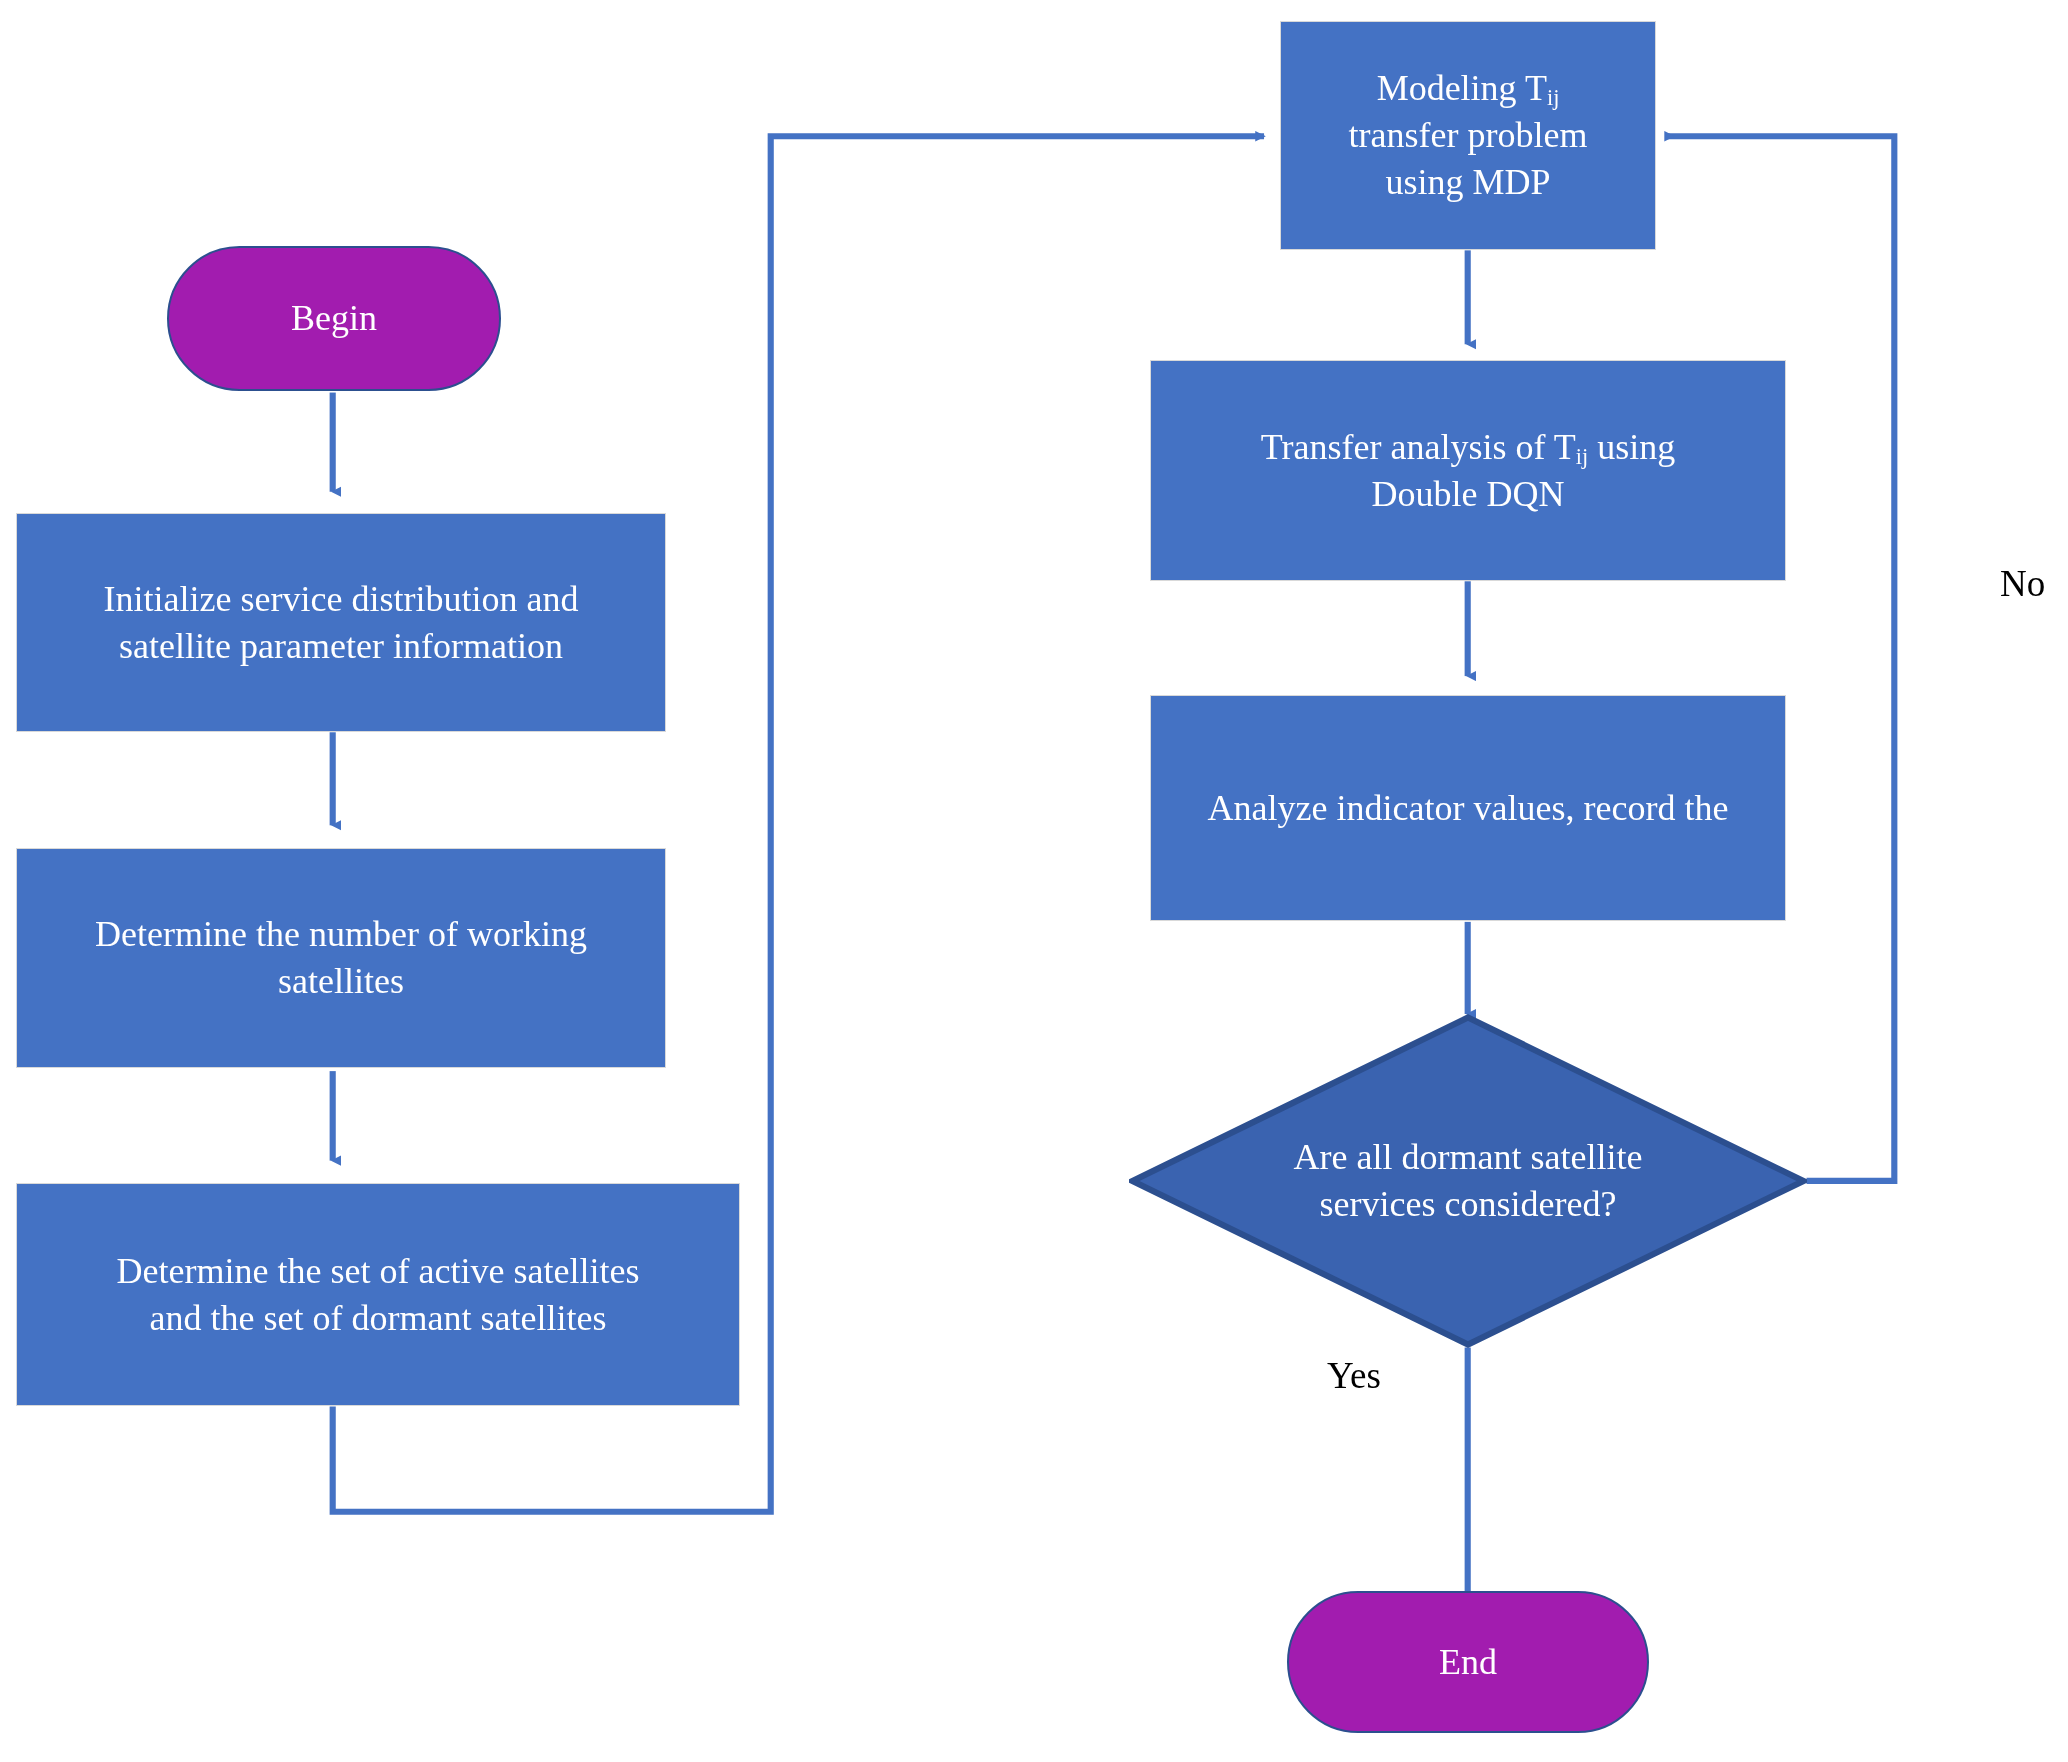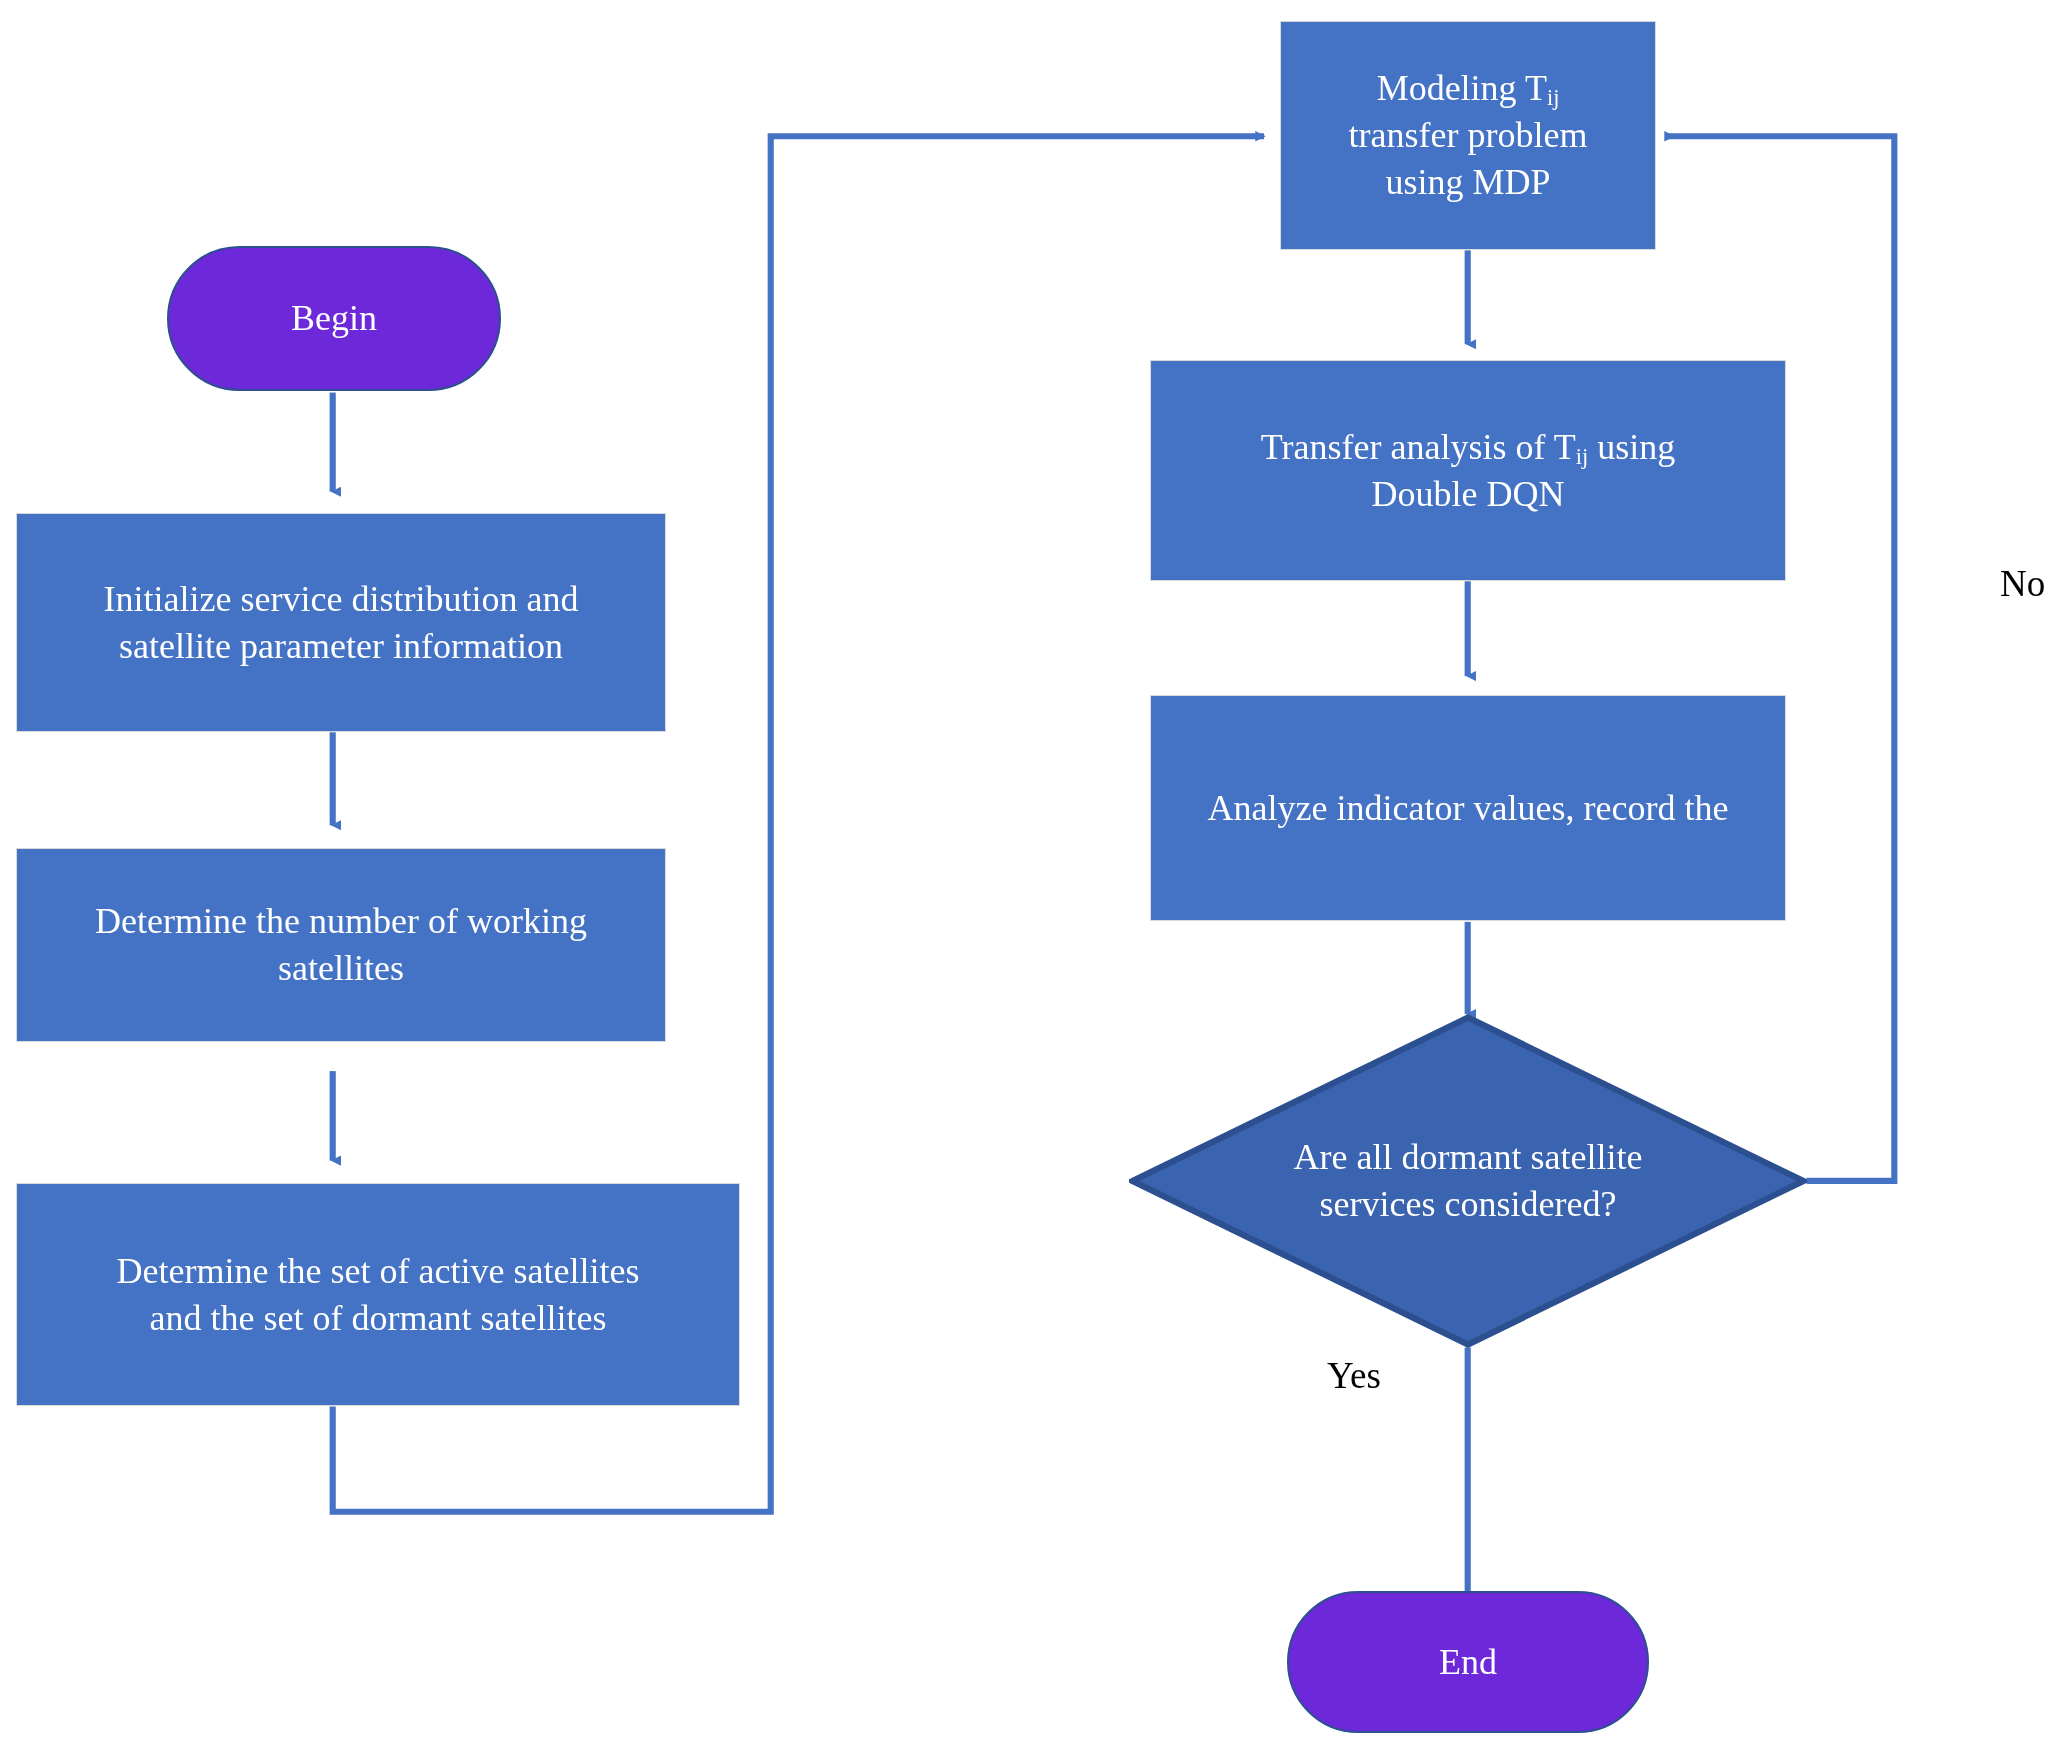--- a/index.html
+++ b/index.html
@@ -28,21 +28,21 @@
     line-height: 1.30;
     z-index: 3;
   }
   .proc {
     background: #4472C4;
     border: 1.8px solid #d9d9d9;
     font-size: 36px;
     padding: 0 7px;
   }
   .term {
-    background: #6d28d9;
+    background: #a21caf;
     border: 2.6px solid #2C4F8F;
     border-radius: 877px;
     font-size: 36px;
   }
   .diamond-wrap {
     position: absolute;
     z-index: 3;
   }
   .diamond-wrap svg {
     position: absolute;
@@ -129,21 +129,21 @@
     <span>Begin</span>
   </div>
 
   <div class="node proc" style="left:16px; top:513px; width:650px; height:219px;">
     <div>
       <div class="ln">Initialize service distribution and</div>
       <div class="ln">satellite parameter information</div>
     </div>
   </div>
 
-  <div class="node proc" style="left:16px; top:848px; width:650px; height:194px;">
+  <div class="node proc" style="left:16px; top:848px; width:650px; height:220px;">
     <div>
       <div class="ln">Determine the number of working</div>
       <div class="ln">satellites</div>
     </div>
   </div>
 
   <div class="node proc" style="left:16px; top:1183px; width:724px; height:223px;">
     <div>
       <div class="ln">Determine the set of active satellites</div>
       <div class="ln">and the set of dormant satellites</div>

